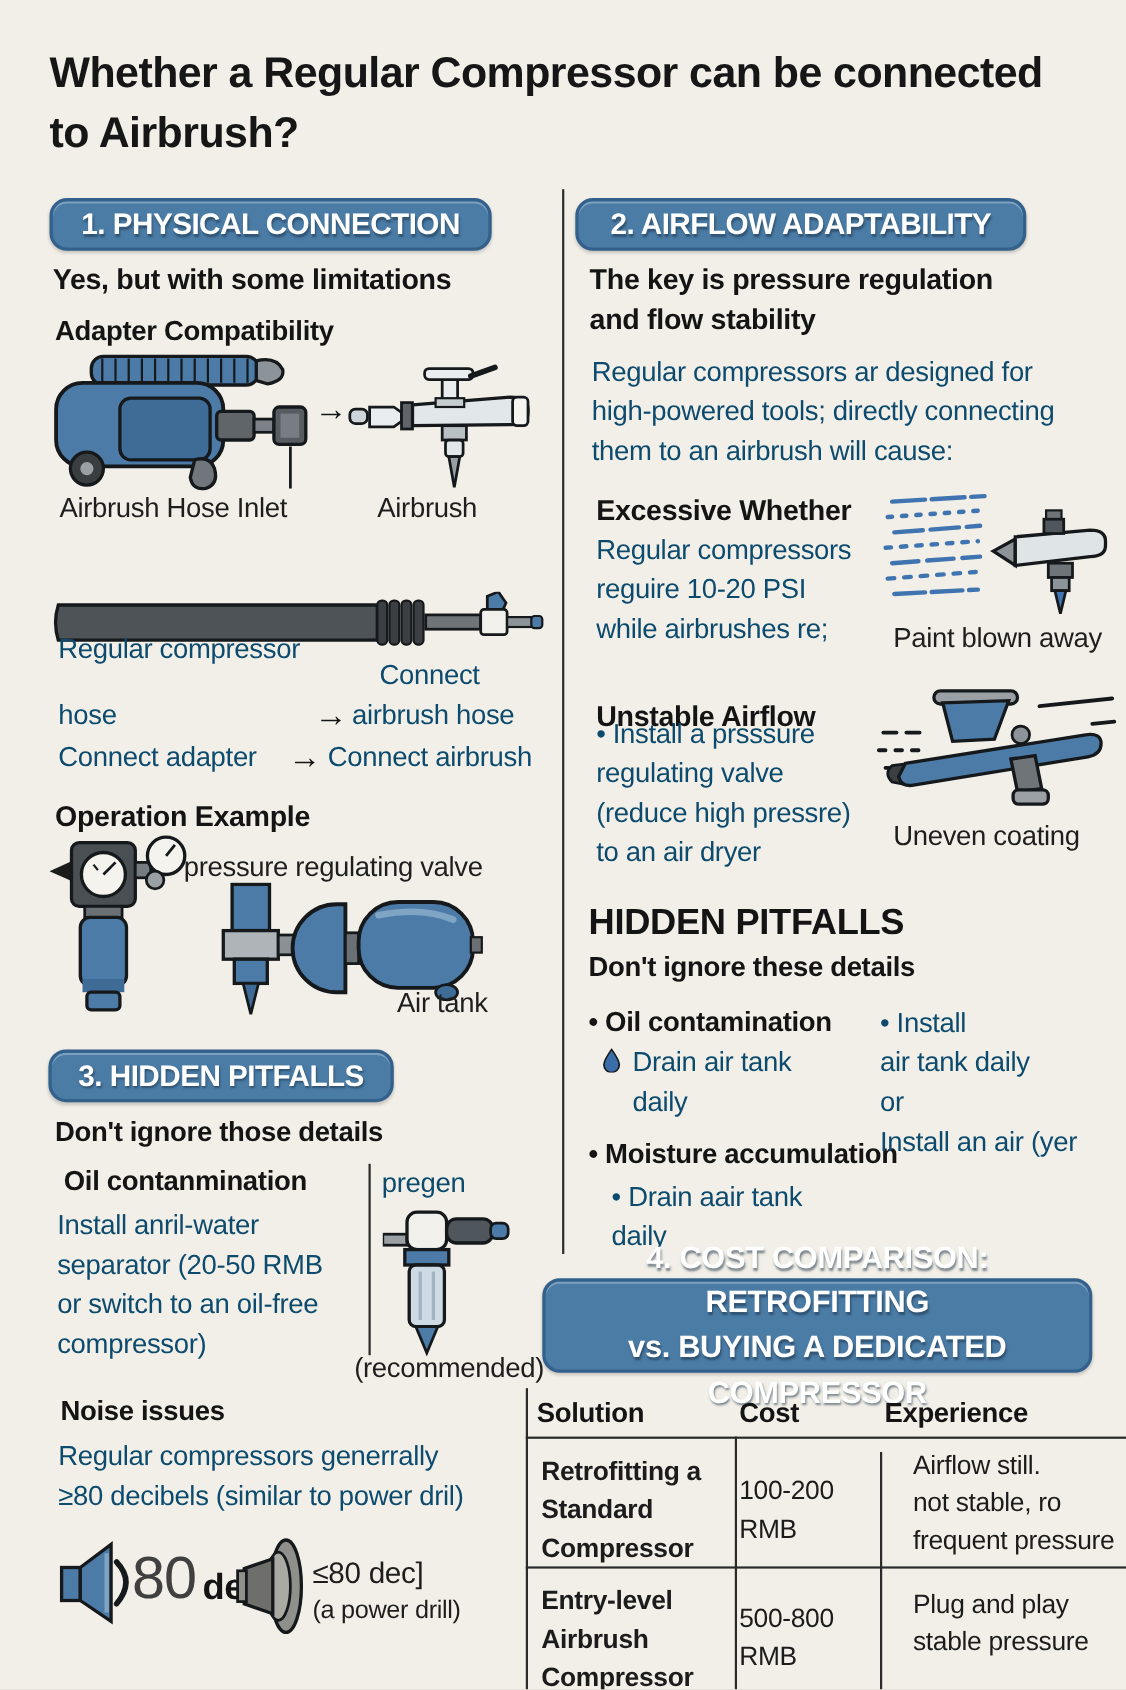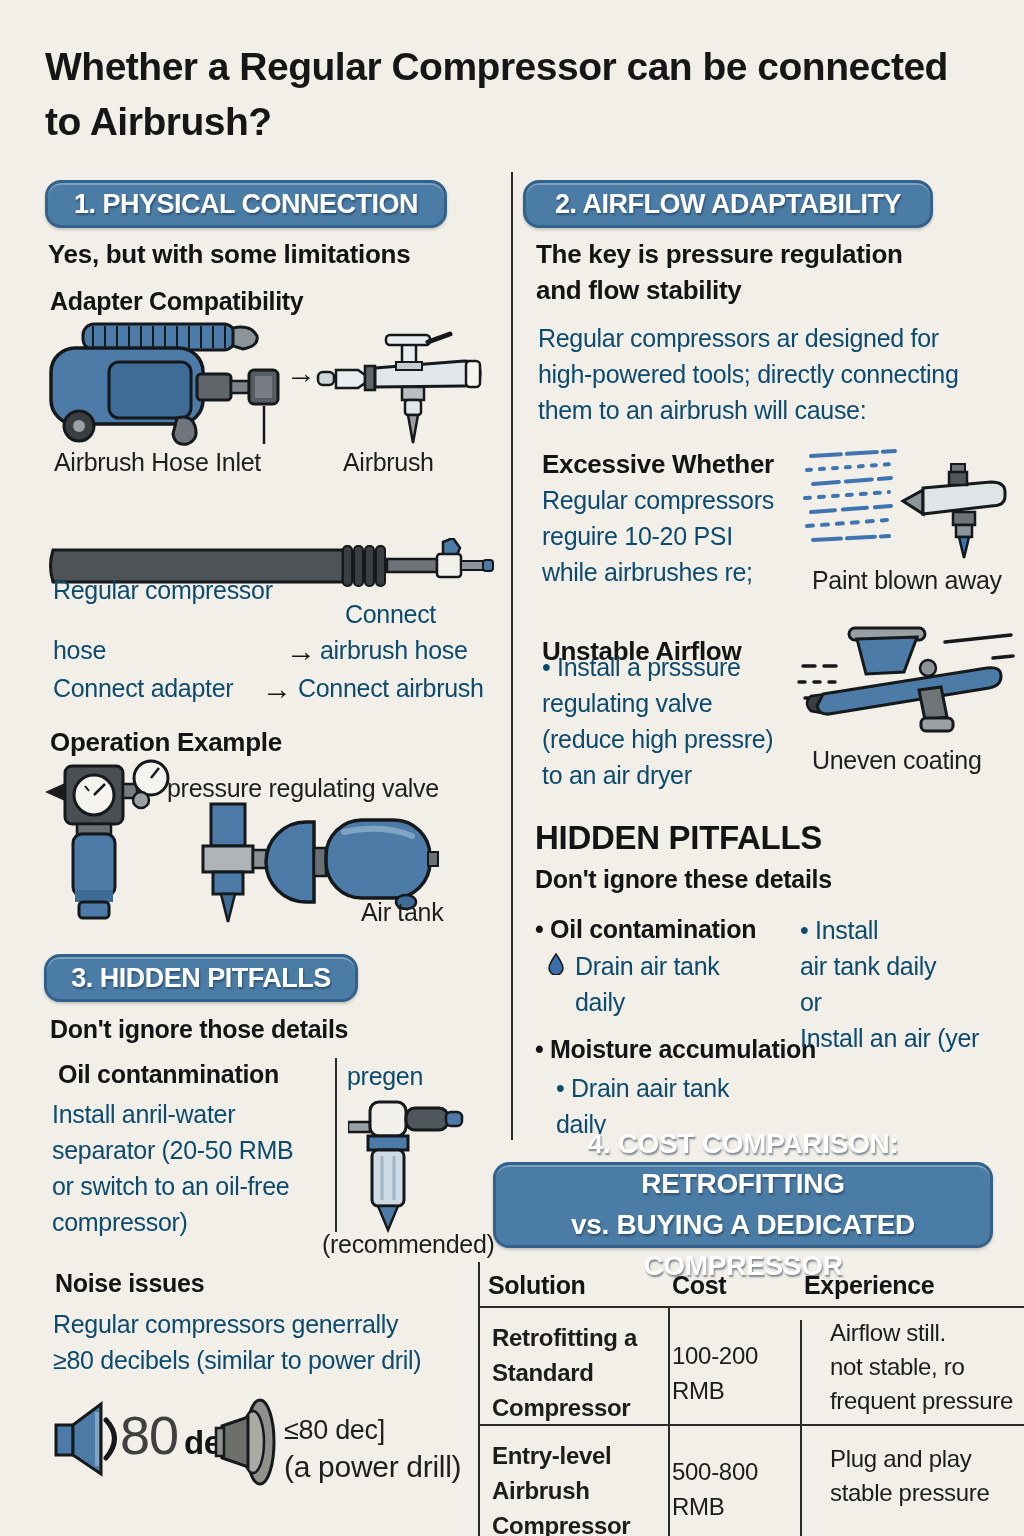--- a/index.html
+++ b/index.html
@@ -212,21 +212,21 @@
   <div class="abs de" style="left:184px;top:1424px;">de</div>
 
   <svg class="abs" style="left:214px;top:1396px;" width="64" height="92" viewBox="0 0 64 92">
     <ellipse cx="46" cy="46" rx="14" ry="42" fill="#8f8f8b" stroke="#15191c" stroke-width="3"></ellipse>
     <ellipse cx="39" cy="46" rx="11" ry="31" fill="#aaaaa5" stroke="#15191c" stroke-width="2.5"></ellipse>
     <polygon points="8,30 34,21 34,71 8,62" fill="#6e6e6a" stroke="#15191c" stroke-width="3"></polygon>
     <rect x="2" y="32" width="8" height="28" fill="#8f8f8b" stroke="#15191c" stroke-width="2.5"></rect>
   </svg>
 
   <div class="abs cap" style="left:284px;top:1414px;font-size:27px;">≤80 dec]</div>
-  <div class="abs" style="left:284px;top:1450px;font-size:30px;color:#1e1e1e;">(a power drill)</div>
+  <div class="abs" style="left:284px;top:1450px;font-size:23px;color:#1e1e1e;">(a power drill)</div>
 
   <div class="abs badge badge1" style="left:523px;top:180px;width:404px;height:42px;">
     <span>2. AIRFLOW ADAPTABILITY</span>
   </div>
 
   <div class="abs h1b pre" style="left:536px;top:236px;width:440px;">The key is pressure regulation
 and flow stability</div>
 
   <div class="abs body pre" style="left:538px;top:320px;width:470px;">Regular compressors ar designed for
 high-powered tools; directly connecting

